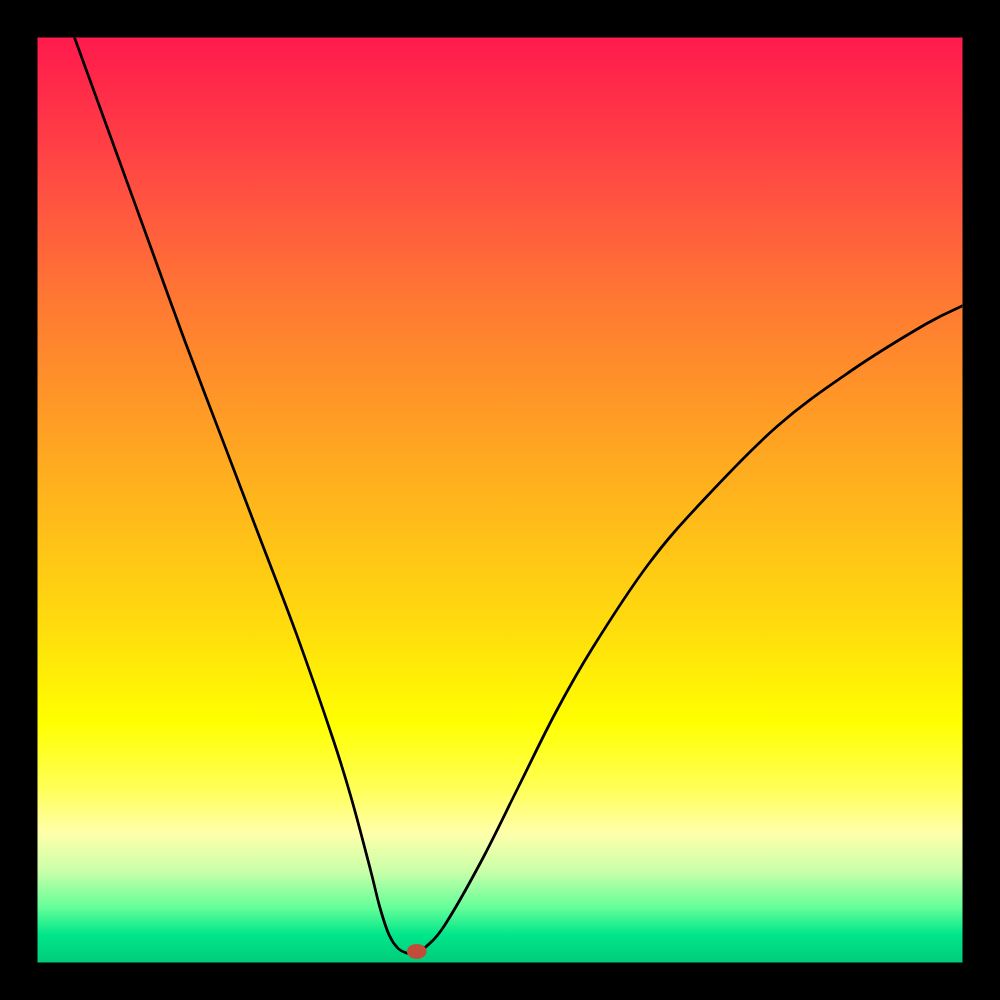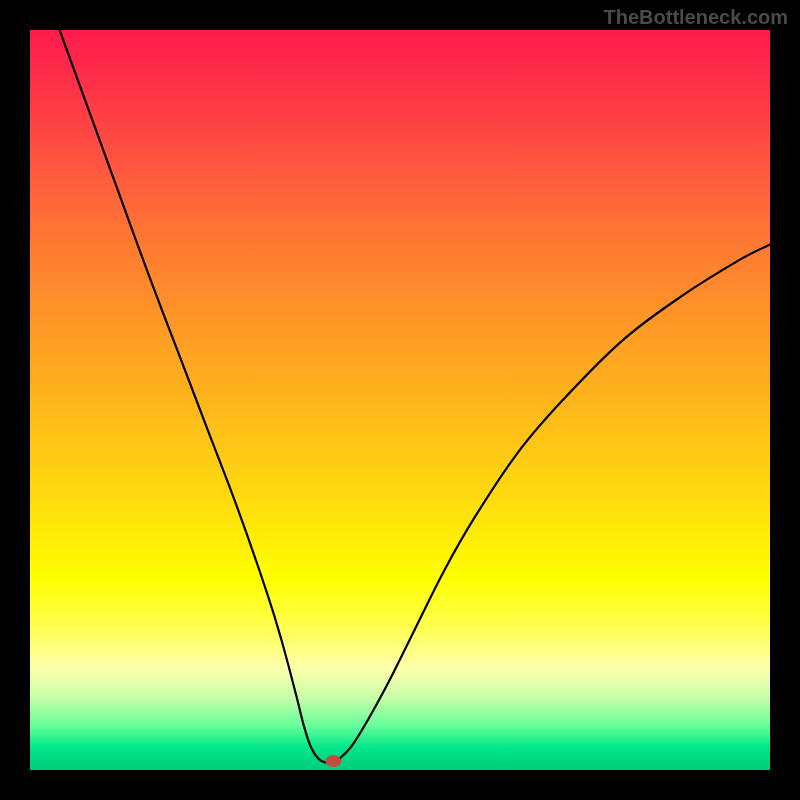--- a/index.html
+++ b/index.html
@@ -48,20 +48,19 @@
     left: 0;
     top: 0;
     width: 740px;
     height: 740px;
   }
 </style>
 </head>
 <body>
 
 <div class="container">
-  <div class="watermark">TheBottleneck.com</div>
   <div class="plot-area">
     <svg class="curve" viewBox="0 0 740 740" preserveAspectRatio="none">
       <path id="curve-path" fill="none" stroke="#000" stroke-width="2.2" stroke-linejoin="round" stroke-linecap="round" d="M 29.6 0 C 34.928000000000004 14.651999999999996 48.544000000000004 52.09599999999999 59.2 81.39999999999998 C 69.856 110.70399999999997 78.14399999999999 133.49599999999995 88.8 162.79999999999995 C 99.456 192.10399999999996 107.744 215.56199999999998 118.4 244.2 C 129.056 272.838 137.344 293.92800000000005 148 321.90000000000003 C 158.656 349.872 166.944 371.628 177.6 399.59999999999997 C 188.256 427.57199999999995 196.544 447.996 207.20000000000002 477.3 C 217.85600000000002 506.60400000000004 228.80800000000002 538.424 236.8 562.4 C 244.792 586.376 246.27200000000002 591.852 251.60000000000002 610.5 C 256.928 629.148 262.404 650.682 266.4 666 C 270.39599999999996 681.318 271.136 686.2760000000001 273.8 695.6 C 276.464 704.924 278.536 711.8059999999999 281.2 717.8 C 283.864 723.794 285.93600000000004 726.236 288.6 728.9 C 291.264 731.564 293.336 731.934 296 732.6 C 298.664 733.2660000000001 300.736 733.5324 303.4 732.6 C 306.06399999999996 731.6676 306.80400000000003 731.4159999999999 310.8 727.42 C 314.796 723.424 317.608 722.7876 325.6 710.4 C 333.59200000000004 698.0124 344.544 678.58 355.2 658.6 C 365.856 638.62 374.144 620.712 384.8 599.4 C 395.456 578.088 403.744 560.1800000000001 414.40000000000003 540.2 C 425.05600000000004 520.22 430.68 509.712 444 488.4 C 457.32 467.08799999999997 472.41600000000005 443.112 488.40000000000003 421.8 C 504.384 400.488 514.1519999999999 389.98 532.8 370 C 551.448 350.02 570.688 329.44800000000004 592 310.8 C 613.312 292.152 629.888 281.05199999999996 651.2 266.4 C 672.5120000000001 251.748 694.4159999999999 238.72400000000002 710.4 229.40000000000003 C 726.384 220.07600000000005 734.672 217.26400000000004 740 214.60000000000002"></path>
       <ellipse id="marker-dot" cx="303.4" cy="731.12" rx="8" ry="6" fill="#c24b3a"></ellipse>
     </svg>
   </div>
 </div>
 
 </body></html>

